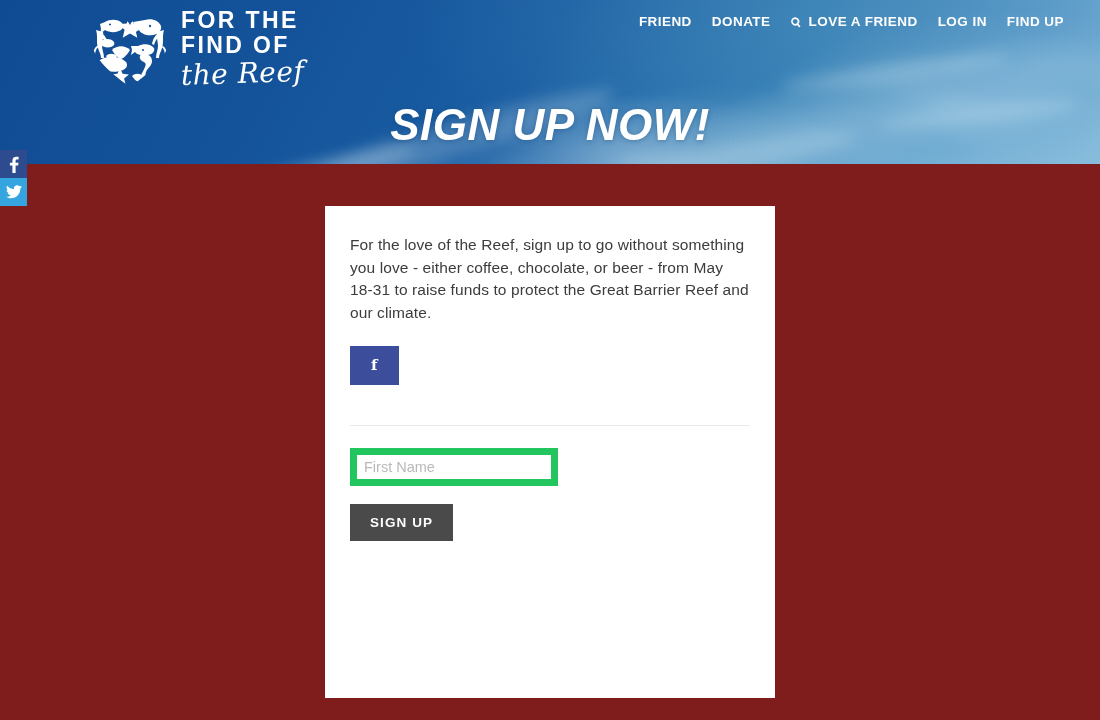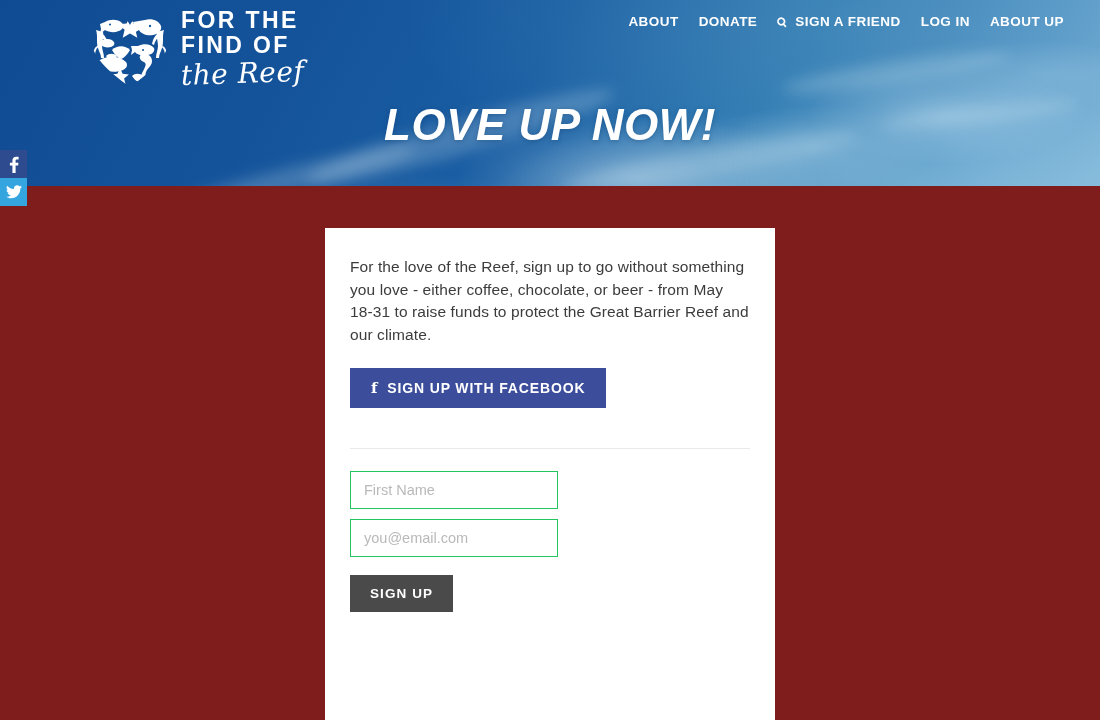--- a/index.html
+++ b/index.html
@@ -6,21 +6,21 @@
   html, body {
     width:1100px; height:720px;
     font-family:"Liberation Sans", sans-serif;
     background:#fdfaf5;
     overflow:hidden;
   }
 
   
   .hero {
     position:relative;
-    width:1100px; height:186px;
+    width:1100px; height:164px;
     overflow:hidden;
     background:#14539a;
   }
   .hero-photo {
     position:absolute; inset:0;
     background:
       radial-gradient(ellipse 520px 300px at 92% 120%, rgba(150,200,225,.62) 0%, rgba(150,200,225,0) 62%),
       radial-gradient(ellipse 430px 210px at 66% 128%, rgba(176,212,232,.55) 0%, rgba(176,212,232,0) 60%),
       radial-gradient(ellipse 700px 260px at 78% 8%, rgba(86,148,190,.45) 0%, rgba(86,148,190,0) 65%),
       radial-gradient(ellipse 380px 170px at 38% 150%, rgba(164,204,226,.45) 0%, rgba(164,204,226,0) 62%),
@@ -134,26 +134,26 @@
   }
 
   .divider {
     height:1px; background:#e9e9e9;
     margin:40px 0 22px 0;
   }
 
   .form-field {
     display:block;
     width:208px; height:38px;
-    border:1px solid #22c55e;
+    border:7px solid #22c55e;
     background:#ffffff;
     font-family:inherit;
     font-size:14.5px;
     color:#444;
-    padding:0 13px;
+    padding:0 7px;
     margin-bottom:10px;
     outline:none;
   }
   .form-field::placeholder { color:#b9b9b9; }
 
   .submit-button {
     background:#4a4a4a;
     color:#ffffff;
     border:none;
     font-family:inherit;
@@ -218,43 +218,43 @@
     </svg>
     <div class="logo-text">
       <div class="logo-l1">FOR THE</div>
       <div class="logo-l2">FIND OF</div>
       <div class="logo-l3">the Reef</div>
     </div>
   </div>
 
   <nav class="nav">
     <a class="nav-item" href="#">
-      <span>ABOUT</span>
+      <span>FRIEND</span>
     </a>
     <a class="nav-item" href="#">
       <span>DONATE</span>
     </a>
     <a class="nav-item" href="#">
       <svg class="search-icon" viewBox="0 0 12 12" aria-hidden="true">
         <g transform="rotate(-40 6 6)">
           <circle cx="5" cy="4.4" r="3.2" fill="none" stroke="#ffffff" stroke-width="1.7"></circle>
           <rect x="4.2" y="7.4" width="1.7" height="4.2" fill="#ffffff"></rect>
         </g>
       </svg>
-      <span>SIGN A FRIEND</span>
+      <span>LOVE A FRIEND</span>
     </a>
     <a class="nav-item" href="#">
       <span>LOG IN</span>
     </a>
     <a class="nav-item" href="#">
-      <span>ABOUT UP</span>
+      <span>FIND UP</span>
     </a>
   </nav>
 
-  <div class="hero-title">LOVE UP NOW!</div>
+  <div class="hero-title">SIGN UP NOW!</div>
 </div>
 
 <div class="social-rail">
   <div class="social-btn social-fb">
     <svg width="13" height="17" viewBox="0 0 13 17" aria-hidden="true">
       <path fill="#ffffff" d="M8.6 17V9.6h2.5l.4-2.9H8.6V4.9c0-.8.2-1.4 1.4-1.4h1.6V.9C11.3.9 10.3.8 9.2.8 6.9.8 5.4 2.2 5.4 4.7v2H2.9v2.9h2.5V17h3.2z"></path>
     </svg>
   </div>
   <div class="social-btn social-tw">
     <svg width="16" height="14" viewBox="0 0 16 14" aria-hidden="true">
@@ -263,25 +263,23 @@
   </div>
 </div>
 
 <div class="page">
   <div class="card">
 
     <p class="intro">For the love of the Reef, sign up to go without something you love - either coffee, chocolate, or beer - from May 18-31 to raise funds to protect the Great Barrier Reef and our climate.</p>
 
     <button class="fb-button">
       <span class="fb-f">f</span>
-      <span>SIGN UP WITH FACEBOOK</span>
     </button>
 
     <div class="divider"></div>
 
     <form>
       <input class="form-field" type="text" placeholder="First Name" style="">
-      <input class="form-field" type="email" placeholder="you@email.com" style="">
       <button class="submit-button" type="submit">SIGN UP</button>
     </form>
 
   </div>
 </div>
 
 </body></html>

